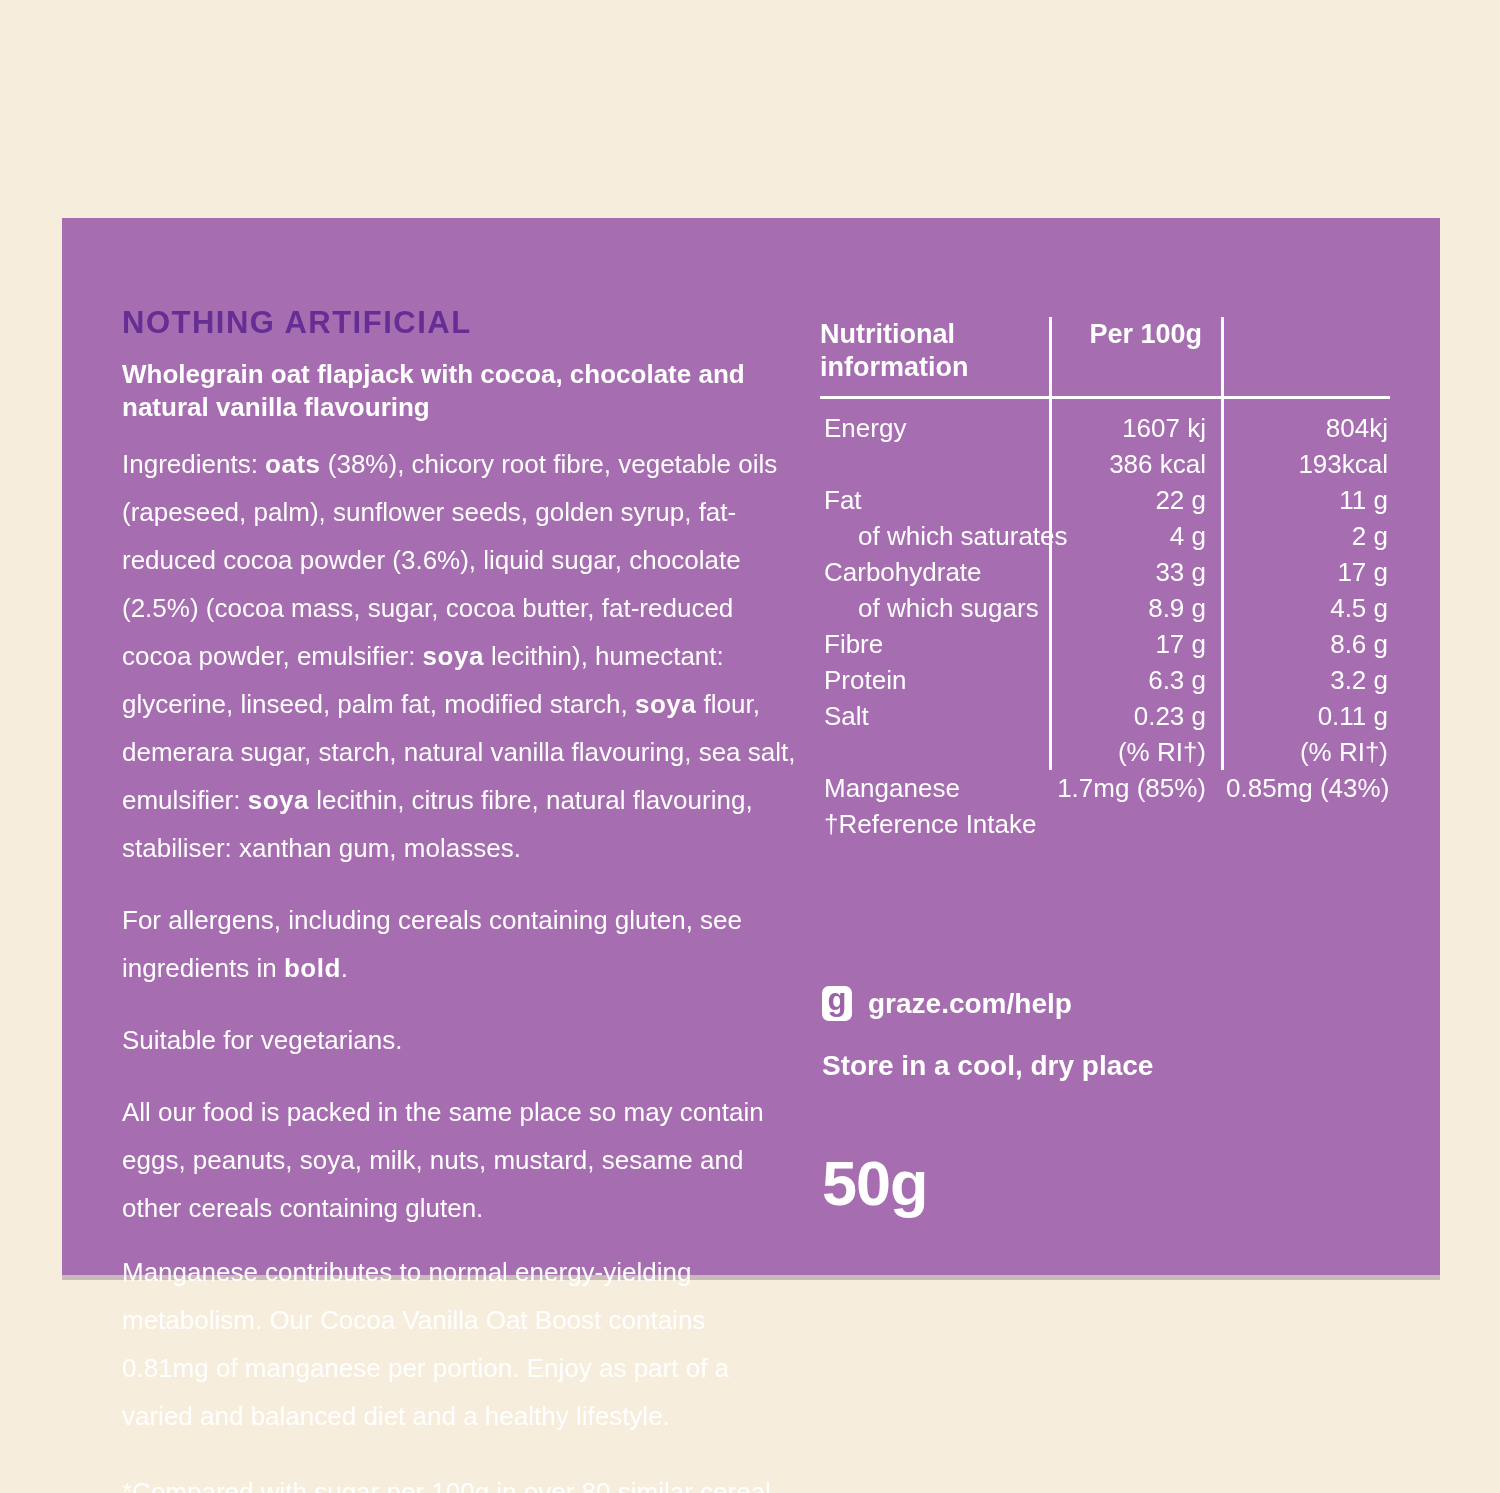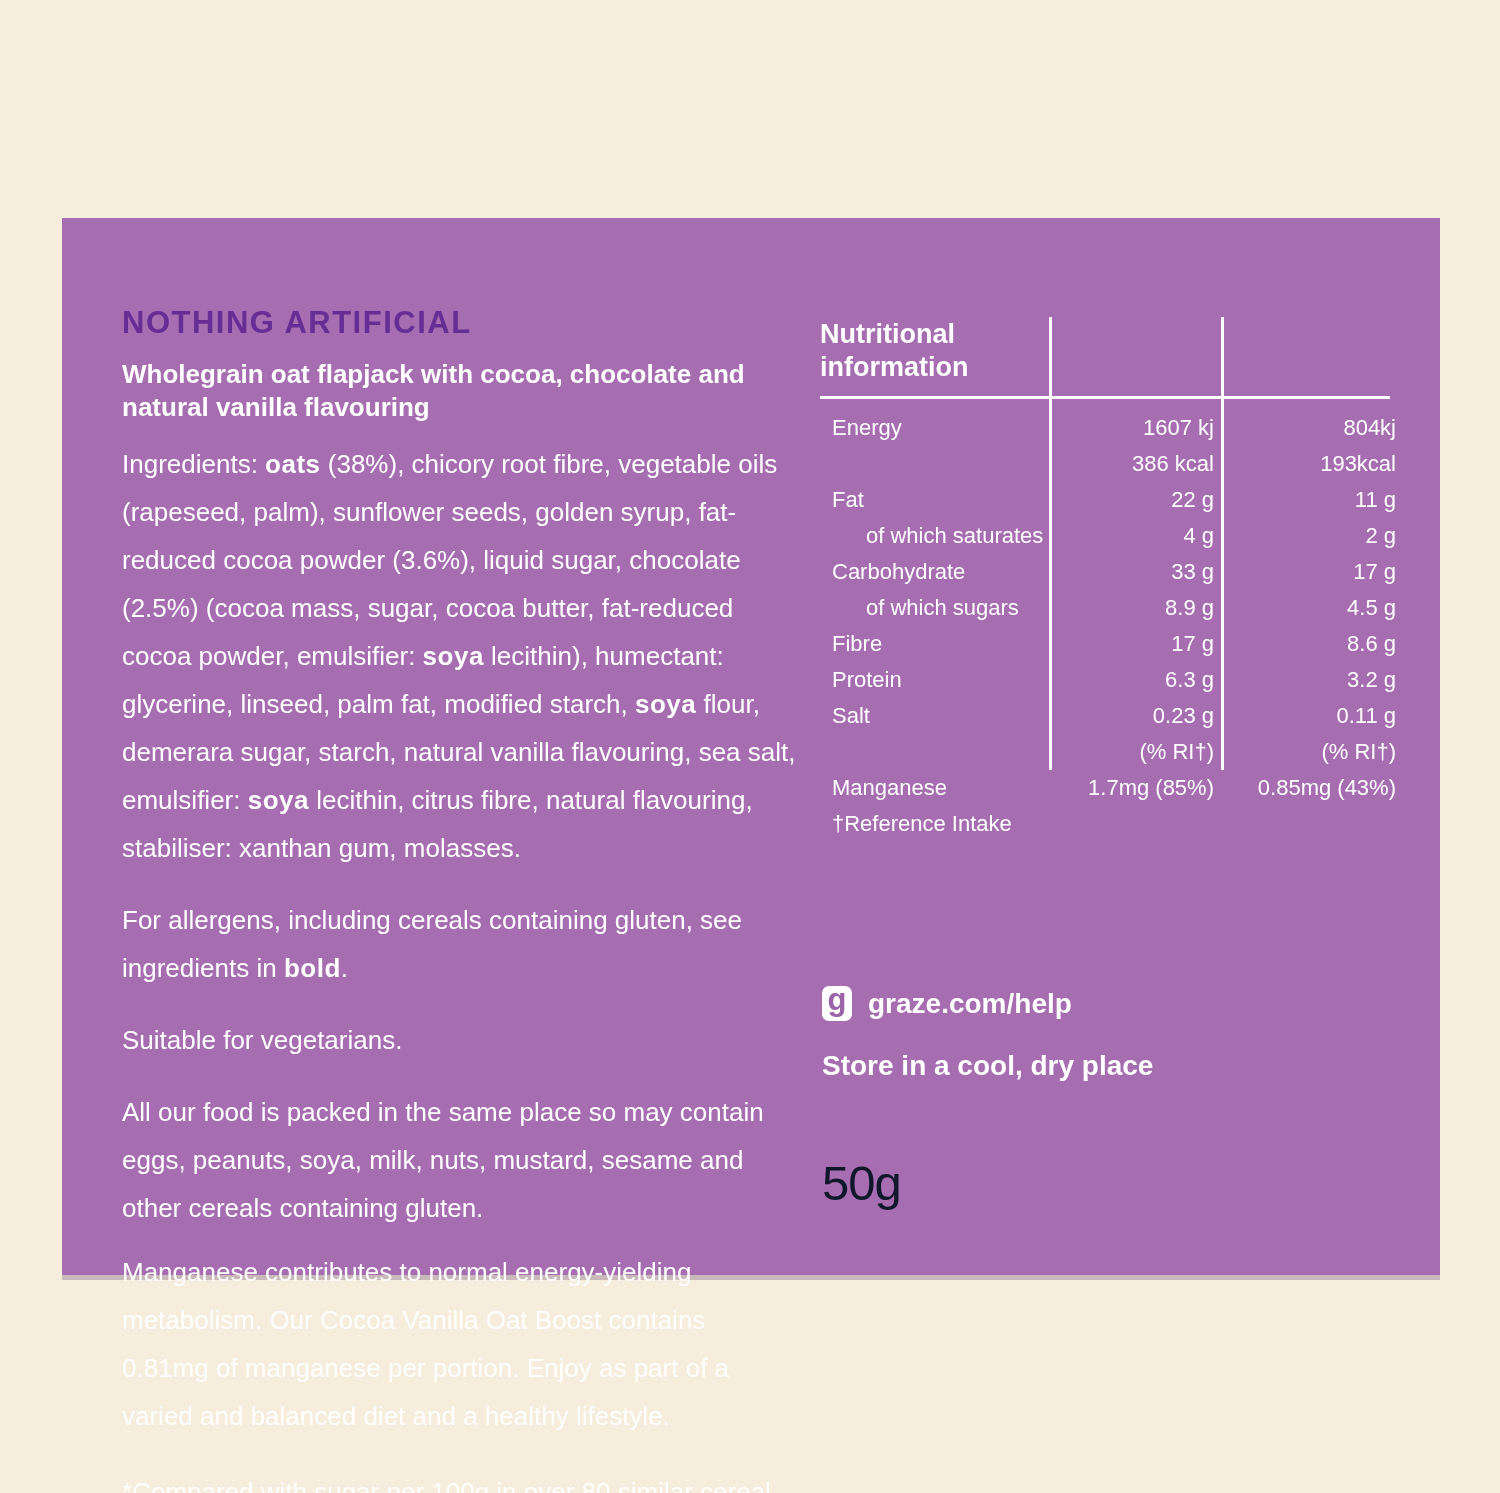--- a/index.html
+++ b/index.html
@@ -38,40 +38,40 @@
   .th-label{font-weight:bold;}
   .th-100{font-weight:bold;text-align:right;padding-right:20px;}
   .th-portion{text-align:right;padding-right:6px;}
   .th-portion .main{font-weight:bold;}
   .th-portion .sub{font-weight:normal;}
   .hline{position:absolute;top:126px;left:0;width:570px;height:3px;background:#ffffff;}
   .vline{position:absolute;top:47px;width:3px;height:453px;background:#ffffff;}
   .v1{left:229px;}
   .v2{left:401px;}
   .tbl-rows{
-    position:absolute;top:140px;left:12px;width:570px;
+    position:absolute;top:140px;left:4px;width:570px;
     display:grid;grid-template-columns:230px 172px 168px;grid-auto-rows:36px;
-    font-size:22px;line-height:36px;
+    font-size:26px;line-height:36px;
   }
   .tr{display:contents;}
   .td-l{white-space:nowrap;}
   .td-l.indent{padding-left:34px;}
   .td-1{text-align:right;padding-right:20px;white-space:nowrap;}
   .td-2{text-align:right;padding-right:6px;white-space:nowrap;}
   .help-row{position:absolute;top:716px;left:2px;display:flex;align-items:center;gap:16px;}
   .g-badge{
     width:30px;height:35px;background:#ffffff;border-radius:7px;
     color:#9a63a8;font-size:31px;font-weight:bold;
     display:flex;align-items:center;justify-content:center;padding-bottom:8px;box-sizing:border-box;
   }
   .help-url{font-weight:bold;font-size:28px;}
   .storage{position:absolute;top:780px;left:2px;font-weight:bold;font-size:28px;}
   .net-weight{
-    position:absolute;top:882px;left:2px;font-size:49px;font-weight:normal;
-    color:#0f172a;letter-spacing:-1px;line-height:63px;
+    position:absolute;top:882px;left:2px;font-size:63px;font-weight:bold;
+    color:#ffffff;letter-spacing:-1px;line-height:63px;
   }
 </style>
 </head>
 <body>
 
 <div class="canvas">
   <div class="panel">
 
     <div class="col-left">
       <h1 class="section-heading">NOTHING ARTIFICIAL</h1>
@@ -89,20 +89,21 @@
       <p class="body-text p-manganese">Manganese contributes to normal energy-yielding metabolism. Our Cocoa Vanilla Oat Boost contains 0.81mg of manganese per portion. Enjoy as part of a varied and balanced diet and a healthy lifestyle.</p>
 
       <p class="body-text p-foot1">*Compared with sugar per 100g in over 80 similar cereal bars.</p>
       <p class="body-text p-foot2">**Contains certified sustainable palm oil. www.rspo.org</p>
     </div>
 
     <div class="col-right">
 
       <div class="tbl-header">
         <div class="th-label">Nutritional information</div>
+        <div class="th-100">Per 100g</div>
       </div>
 
       <div class="hline"></div>
       <div class="vline v1"></div>
       <div class="vline v2"></div>
 
       <div class="tbl-rows">
         <div class="tr"><div class="td-l">Energy</div><div class="td-1">1607 kj</div><div class="td-2">804kj</div></div>
         <div class="tr"><div class="td-l"></div><div class="td-1">386 kcal</div><div class="td-2">193kcal</div></div>
         <div class="tr"><div class="td-l">Fat</div><div class="td-1">22 g</div><div class="td-2">11 g</div></div>

